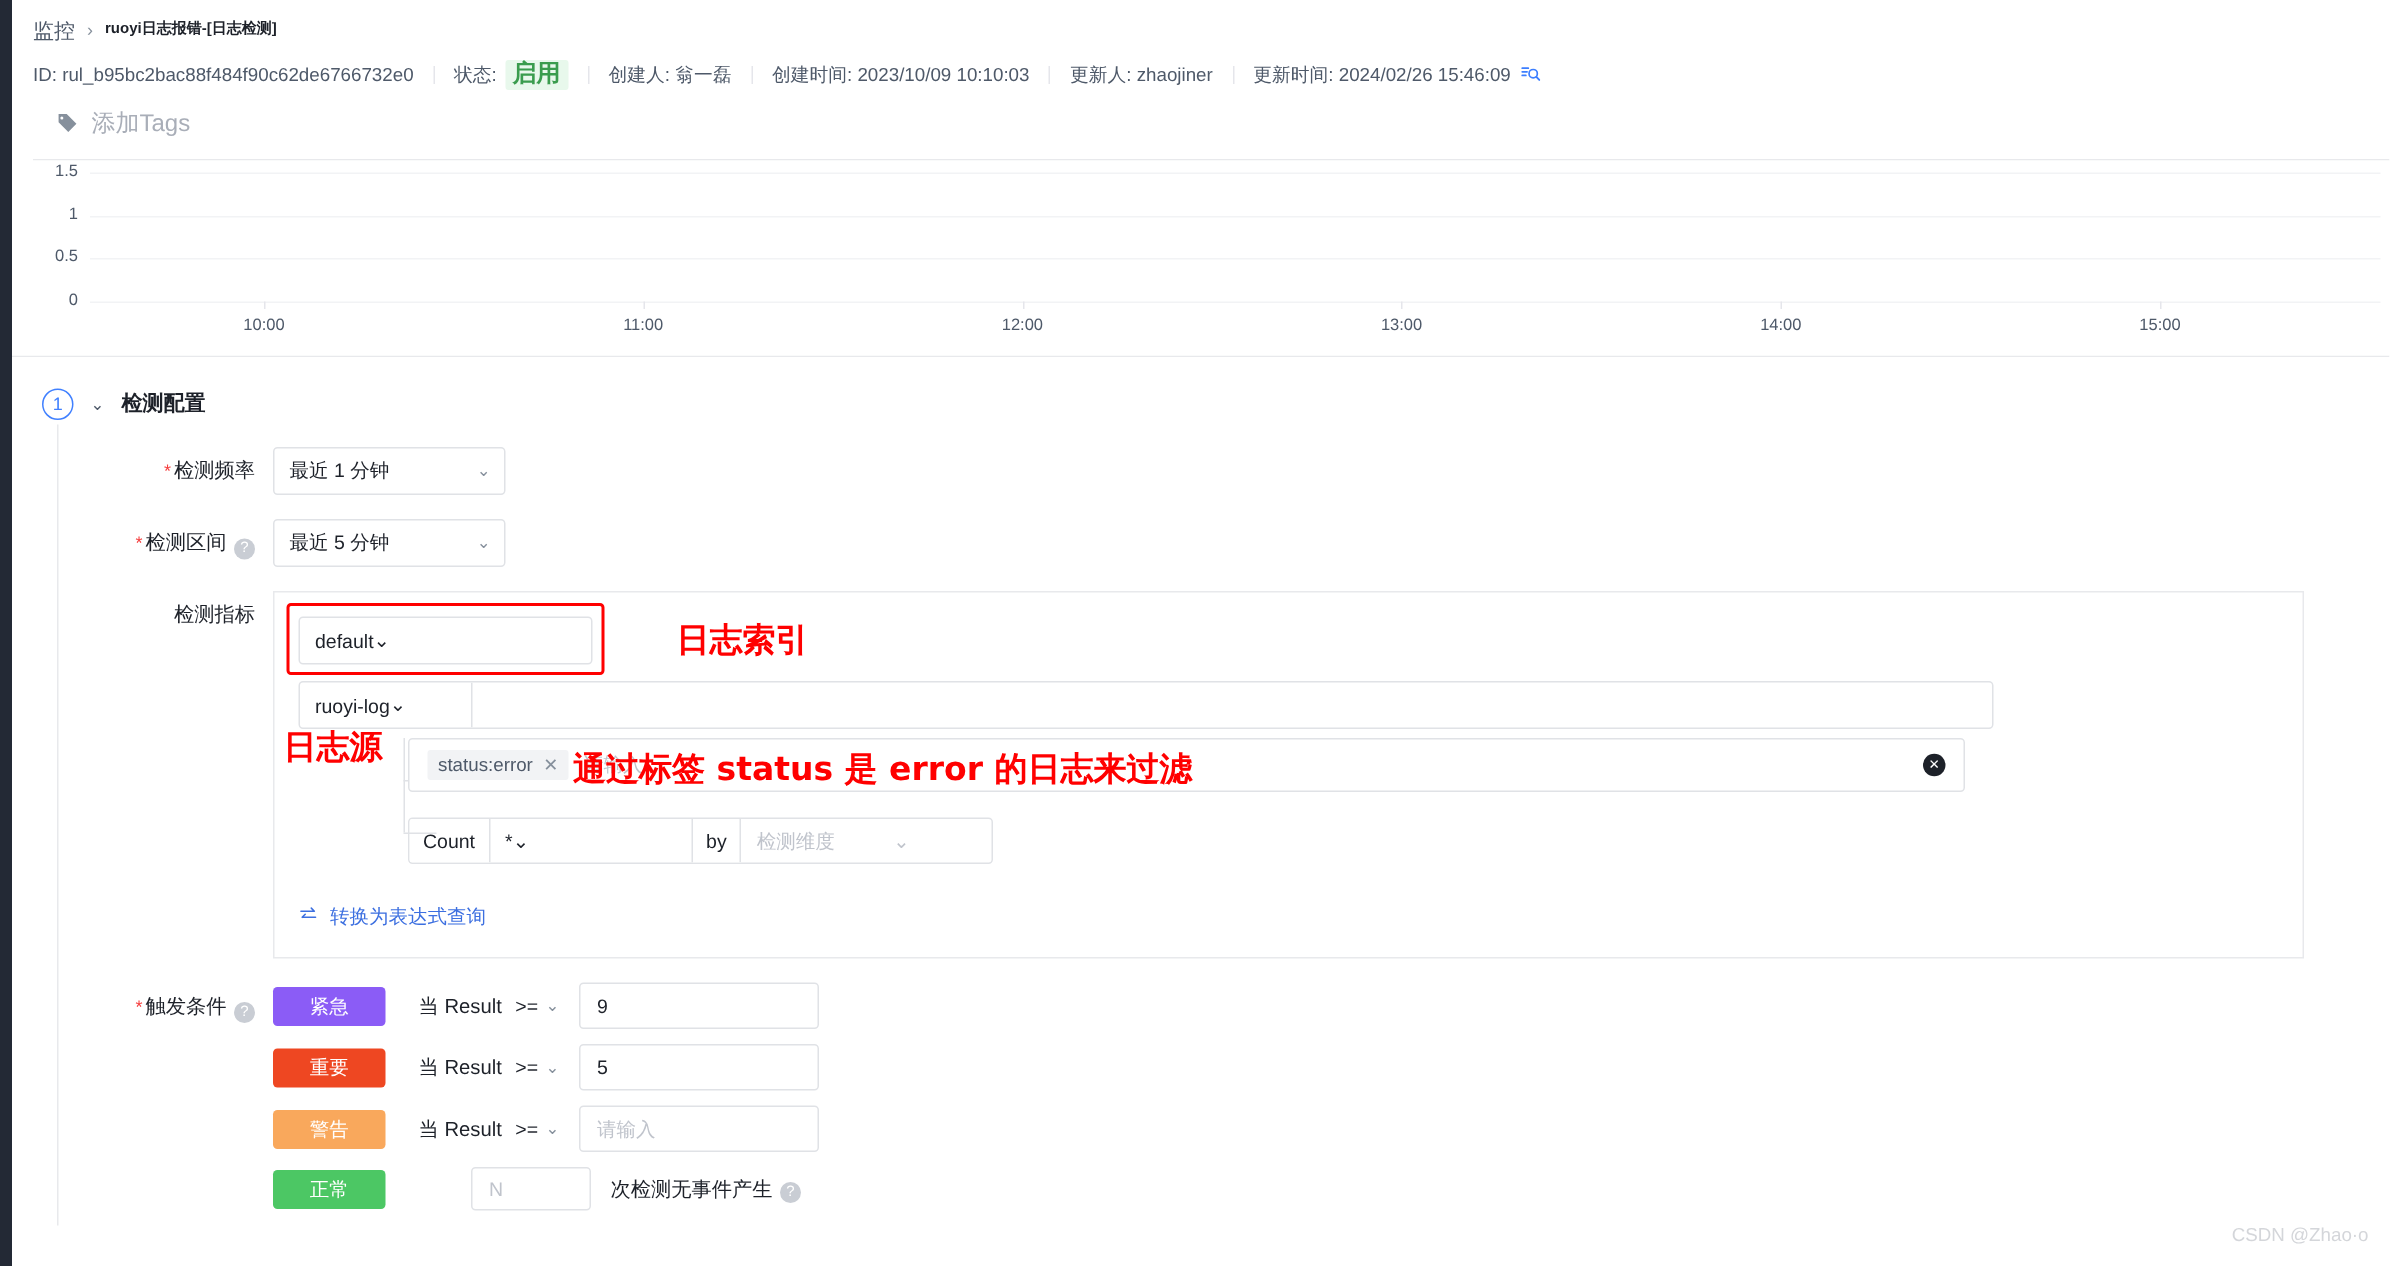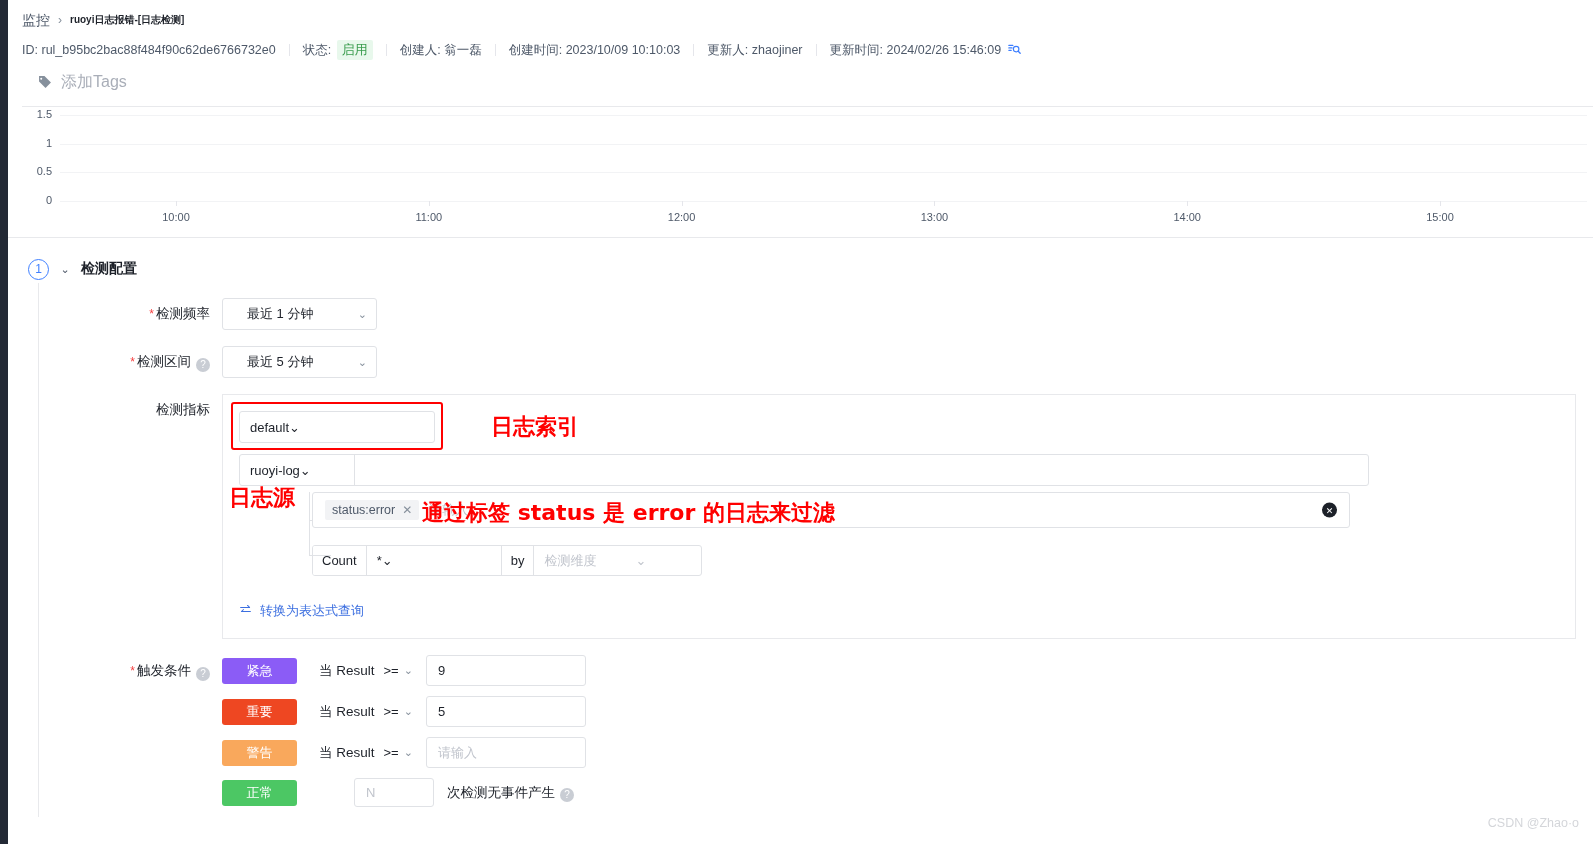--- a/index.html
+++ b/index.html
@@ -37,22 +37,23 @@
     font-size: 12.5px; color: #4e5969; line-height: 18px;
     margin-bottom: 12px;
   }
   .meta-item { white-space: nowrap; }
   .meta-div {
     width: 1px; height: 12px; background: #e5e6eb; margin: 0 13px;
     display: inline-block;
   }
   .badge-enabled {
     display: inline-block; background: #e8f8ec; color: #3a9c4e;
-    padding: 1px 5px; border-radius: 2px; font-size: 13px;
+    padding: 1px 5px; border-radius: 2px; font-size: 16px;
     margin-left: 2px;
+    font-weight: bold;
   }
   .copy-icon {
     display: inline-block; margin-left: 7px; color: #3c7eff;
     position: relative; top: 2px;
   }
 
   .tags-row {
     display: flex; align-items: center; gap: 9px;
     padding: 0 0 13px 16px; font-size: 16px; color: #a9aeb8;
   }
@@ -93,40 +94,40 @@
   .caret {
     color: #4e5969; font-size: 11px; width: 12px; text-align: center;
     display: inline-block;
   }
   .section-title { font-size: 14px; font-weight: bold; color: #1d2129; }
   .v-connector {
     position: absolute; left: 30px; top: 45px; bottom: 0;
     width: 1px; background: #e8e9ec;
   }
 
-  .form { padding-left: 56px; padding-top: 16px; margin-left: 40px; }
+  .form { padding-left: 56px; padding-top: 16px; }
   .field-row { display: flex; align-items: flex-start; margin-bottom: 16px; }
   .field-label {
     width: 118px; text-align: right; padding-right: 12px;
     font-size: 13.5px; color: #1d2129; line-height: 32px;
     white-space: nowrap; flex: 0 0 auto;
   }
   .req-star { color: #f53f3f; margin-right: 2px; font-size: 12px; }
   .help-icon {
     display: inline-flex; align-items: center; justify-content: center;
     width: 14px; height: 14px; border-radius: 50%;
     background: #c9cdd4; color: #fff; font-size: 10px;
     margin-left: 5px; position: relative; top: 2px;
   }
 
   
   .sel {
     position: relative; height: 32px; border: 1px solid #e0e2e6;
     border-radius: 3px; background: #fff;
-    display: flex; align-items: center; padding: 0 24px;
+    display: flex; align-items: center; padding: 0 10px;
     font-size: 13px; color: #1d2129;
   }
   .sel .chev {
     position: absolute; right: 9px; top: 50%; transform: translateY(-50%);
     color: #86909c; font-size: 11px;
   }
   .w-155 { width: 155px; }
 
   
   .metric-box {

